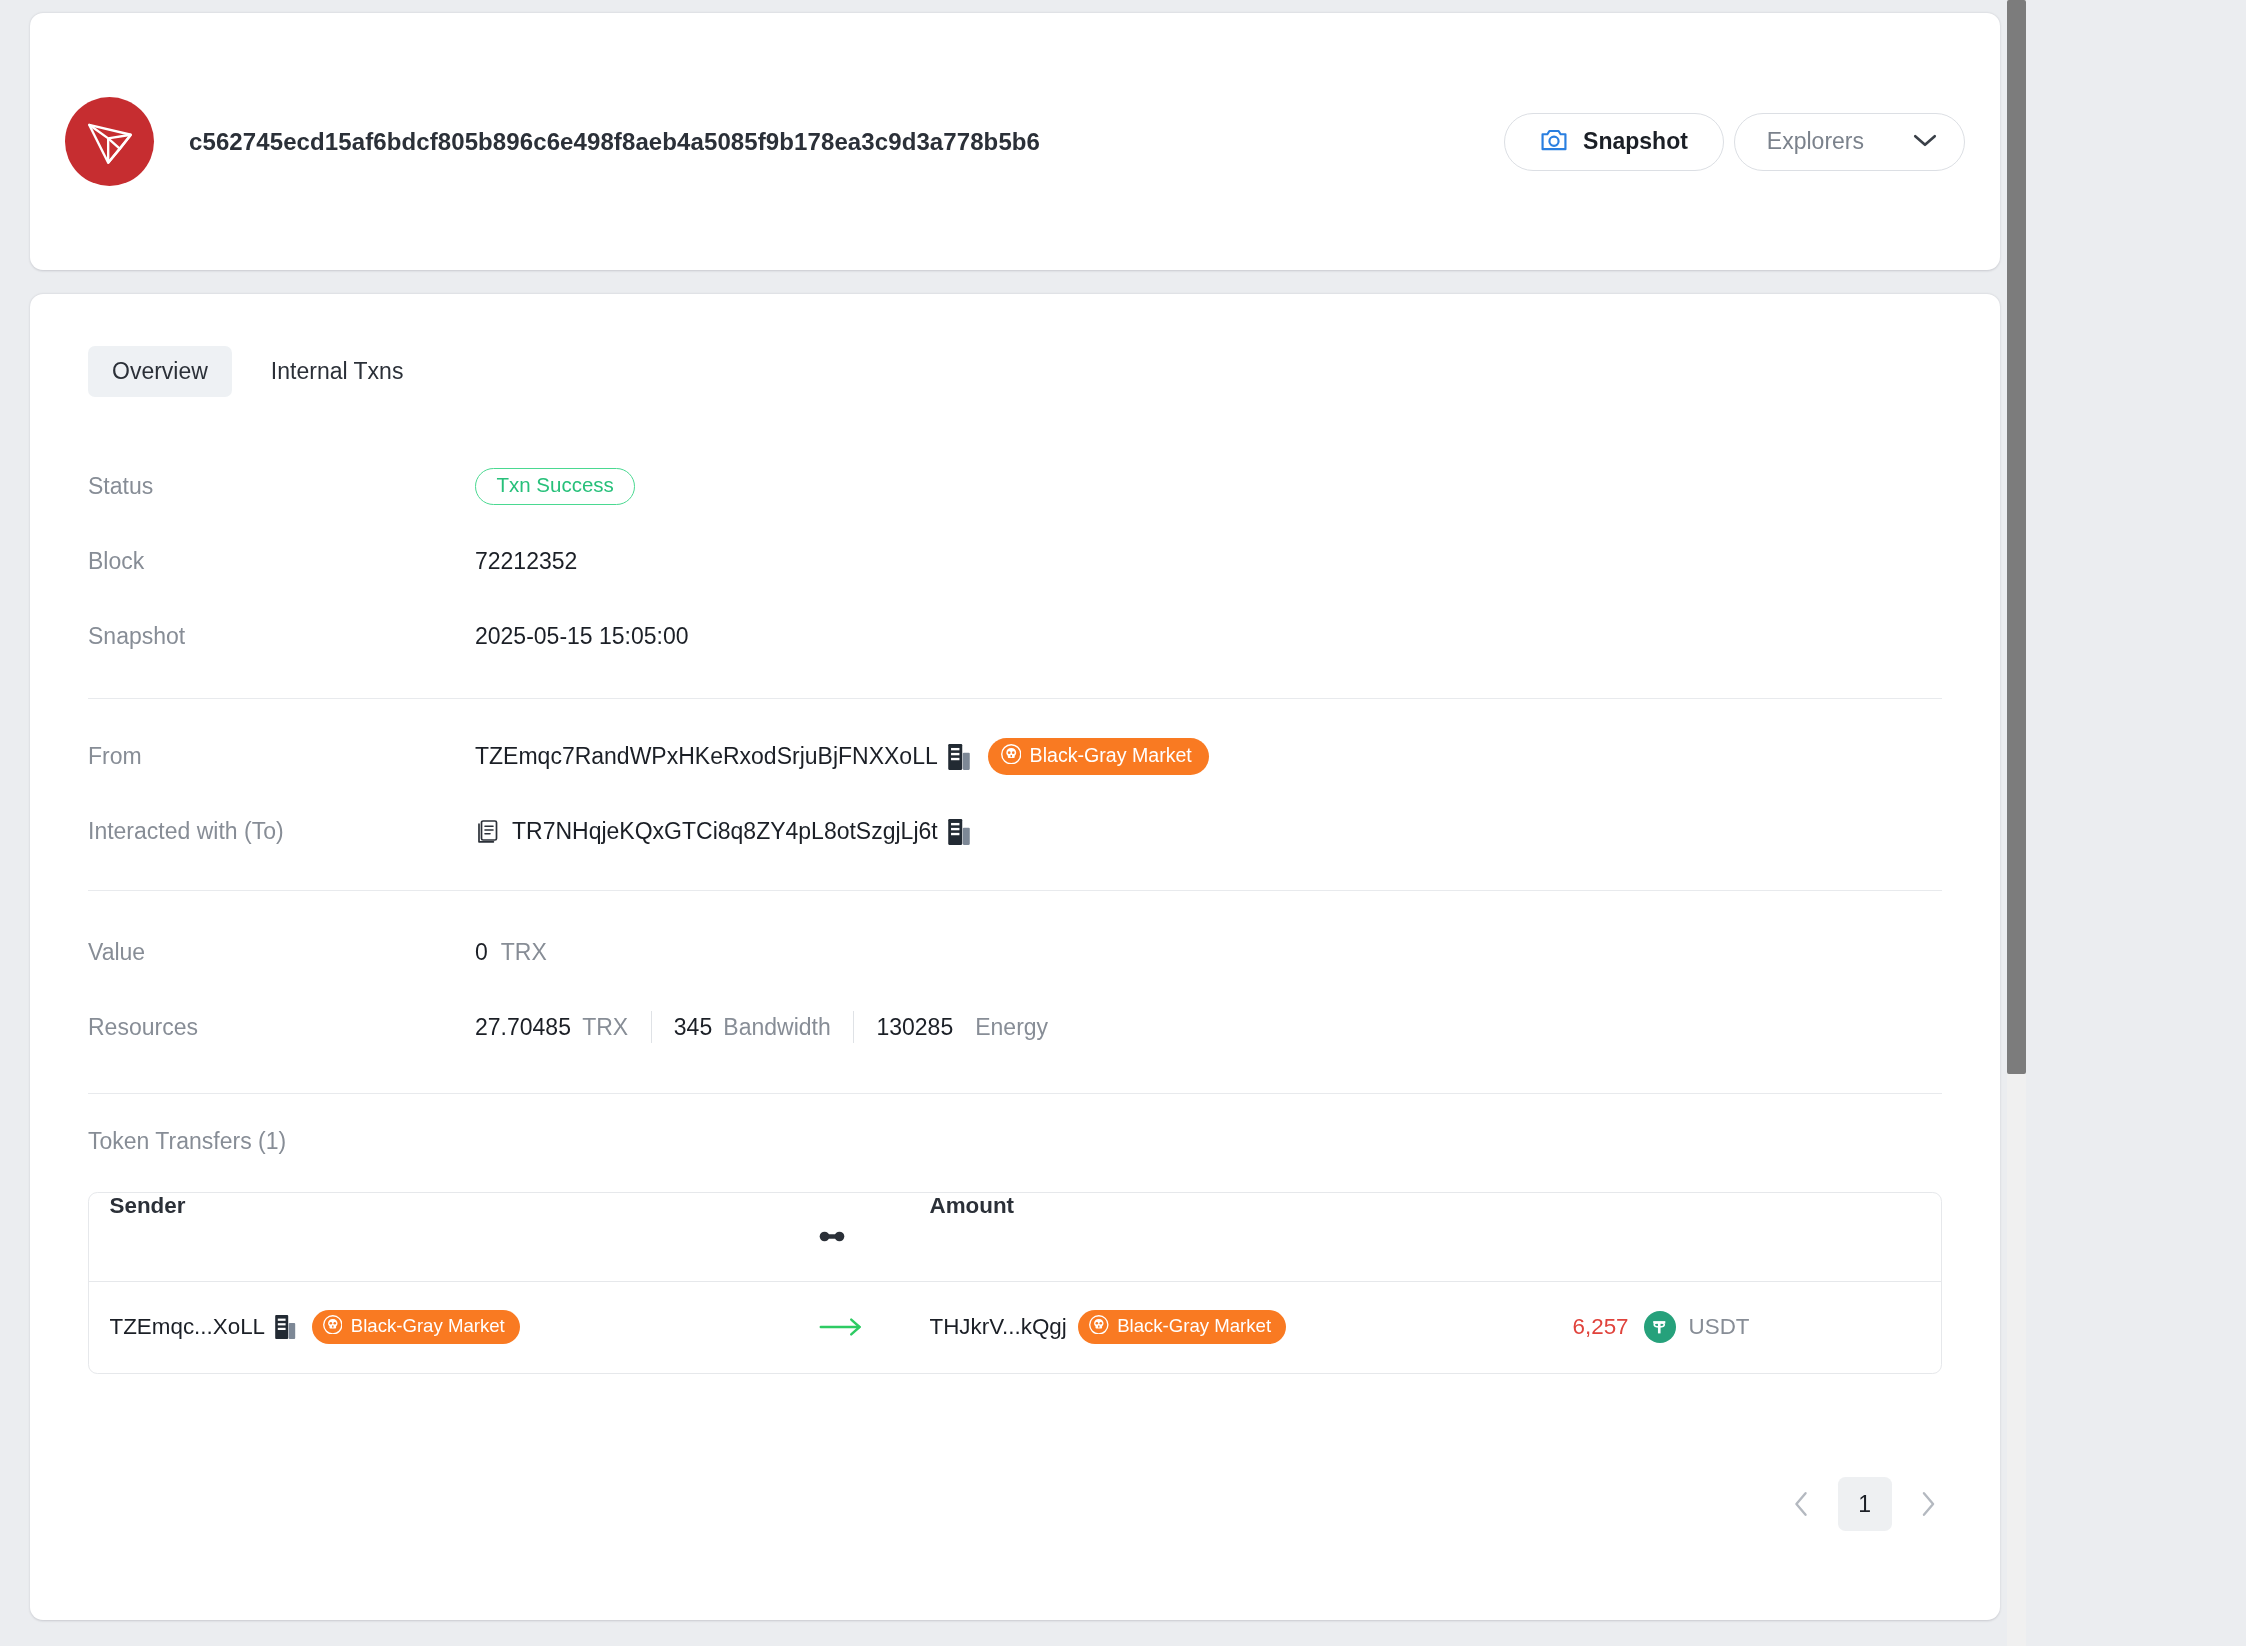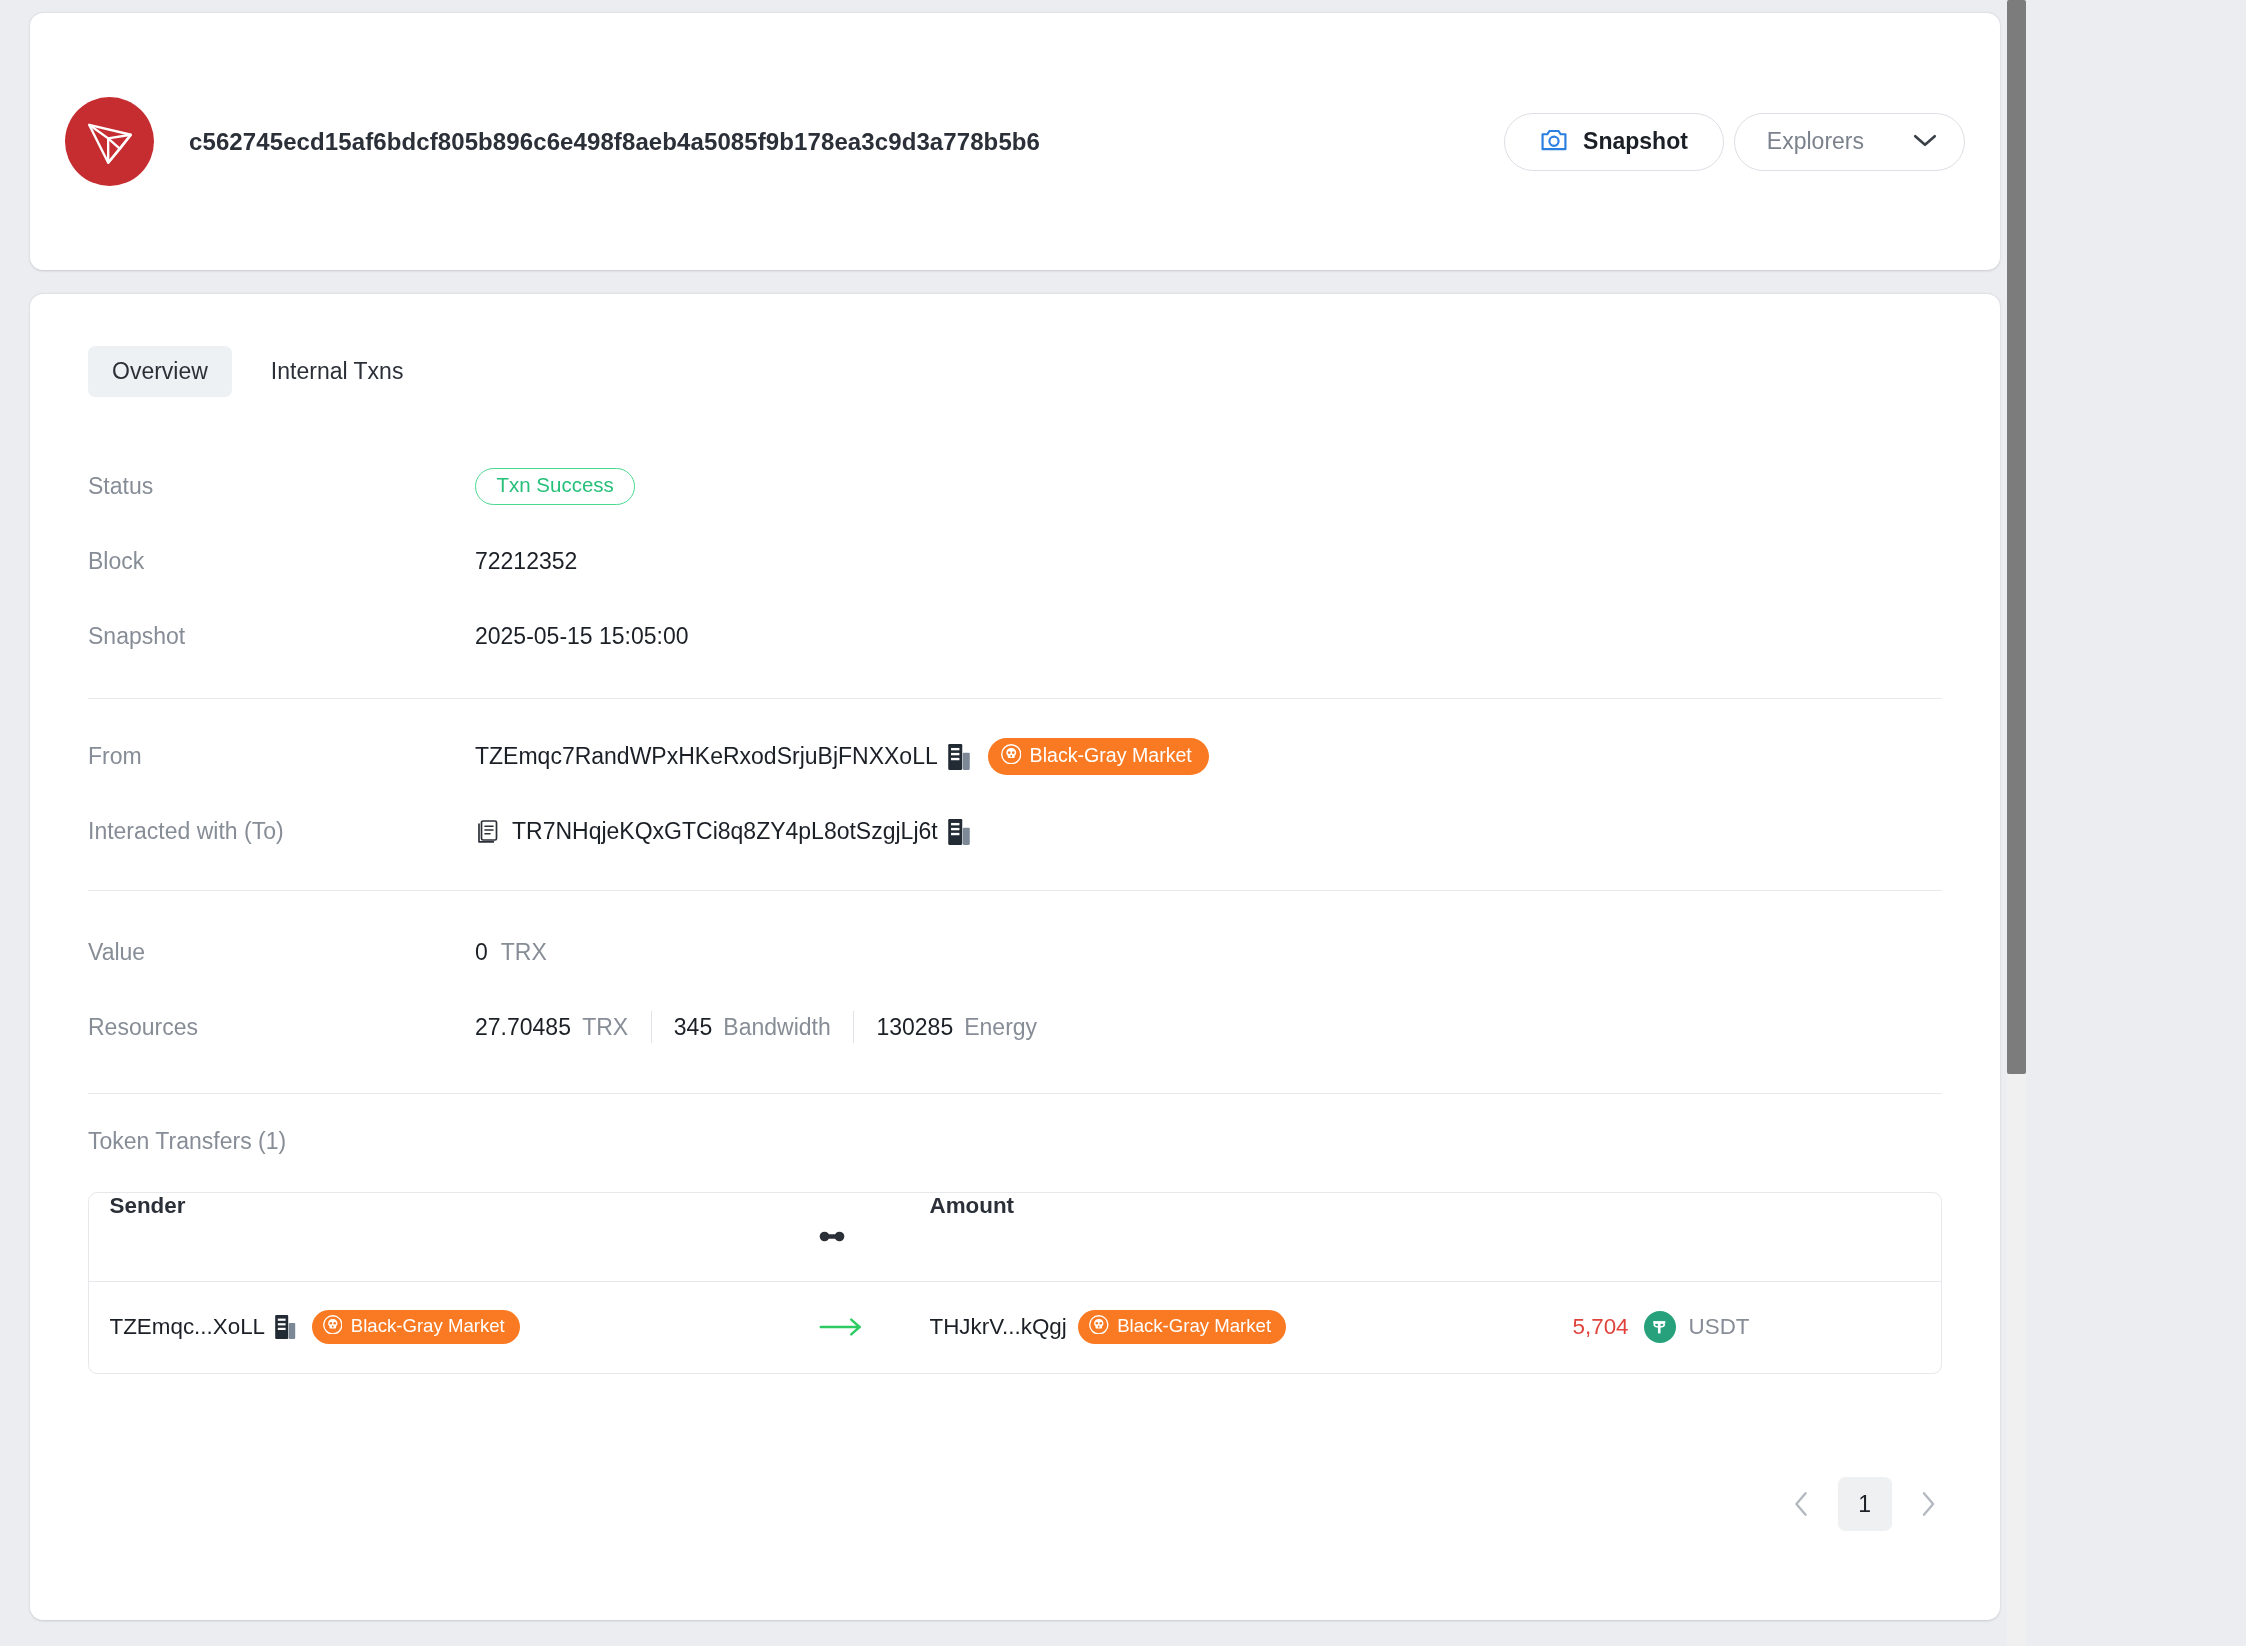--- a/index.html
+++ b/index.html
@@ -342,21 +342,21 @@
     <div class="row">
       <div class="label">Resources</div>
       <div class="value">
         <span class="bold">27.70485</span>
         <span class="muted" style="margin-left:11.2px">TRX</span>
         <span class="res-sep"></span>
         <span class="bold">345</span>
         <span class="muted" style="margin-left:11.2px">Bandwidth</span>
         <span class="res-sep"></span>
         <span class="bold">130285</span>
-        <span class="muted" style="margin-left:11px">Energy</span>
+        <span class="muted" style="margin-left:22px">Energy</span>
       </div>
     </div>
 
     <div class="divider" style="margin:28px 0 34px 0"></div>
 
     <div class="tt-title">Token Transfers (1)</div>
 
     <div class="tt-table">
 
       <div class="tt-head">
@@ -415,21 +415,21 @@
                 <circle cx="8.8" cy="9.3" r="1.45" fill="#f97a22"></circle>
                 <circle cx="13.2" cy="9.3" r="1.45" fill="#f97a22"></circle>
                 <rect x="10.2" y="11.8" width="1.6" height="2.3" fill="#f97a22"></rect>
               </svg>
             </span>
             <span>Black-Gray Market</span>
           </span>
         </div>
 
         <div class="c-amount td">
-          <span class="amt-num">5,704</span>
+          <span class="amt-num">6,257</span>
           <span class="usdt-dot">
             <svg width="20.5" height="20.5" viewBox="0 0 22 22" aria-hidden="true">
               <rect x="4.5" y="4.4" width="13" height="2.6" fill="#ffffff"></rect>
               <rect x="9.6" y="5.6" width="2.8" height="12" fill="#ffffff"></rect>
               <ellipse cx="11" cy="8.4" rx="5.4" ry="2.2" fill="none" stroke="#ffffff" stroke-width="1.7"></ellipse>
             </svg>
           </span>
           <span class="amt-sym">USDT</span>
         </div>
 

